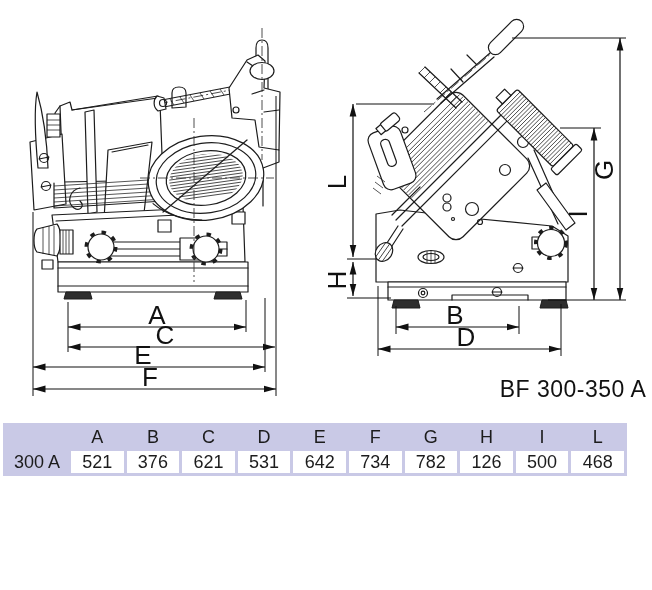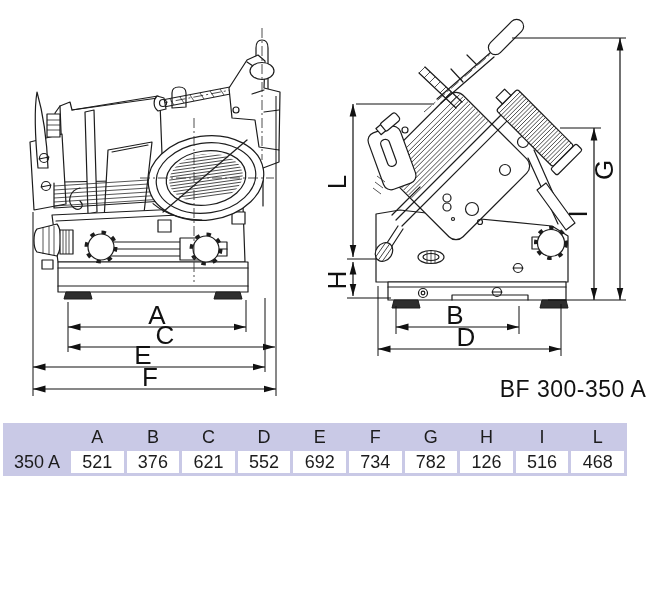--- a/index.html
+++ b/index.html
@@ -271,29 +271,29 @@
         <th>C</th>
         <th>D</th>
         <th>E</th>
         <th>F</th>
         <th>G</th>
         <th>H</th>
         <th>I</th>
         <th>L</th>
       </tr>
       <tr>
-        <td>350 A</td>
+        <td>300 A</td>
         <td class="val">521</td>
         <td class="val">376</td>
         <td class="val">621</td>
-        <td class="val">552</td>
-        <td class="val">692</td>
+        <td class="val">531</td>
+        <td class="val">642</td>
         <td class="val">734</td>
         <td class="val">782</td>
         <td class="val">126</td>
-        <td class="val">516</td>
+        <td class="val">500</td>
         <td class="val">468</td>
       </tr>
     </tbody>
   </table>
 </div>
 
 </div>
 
 </body></html>

